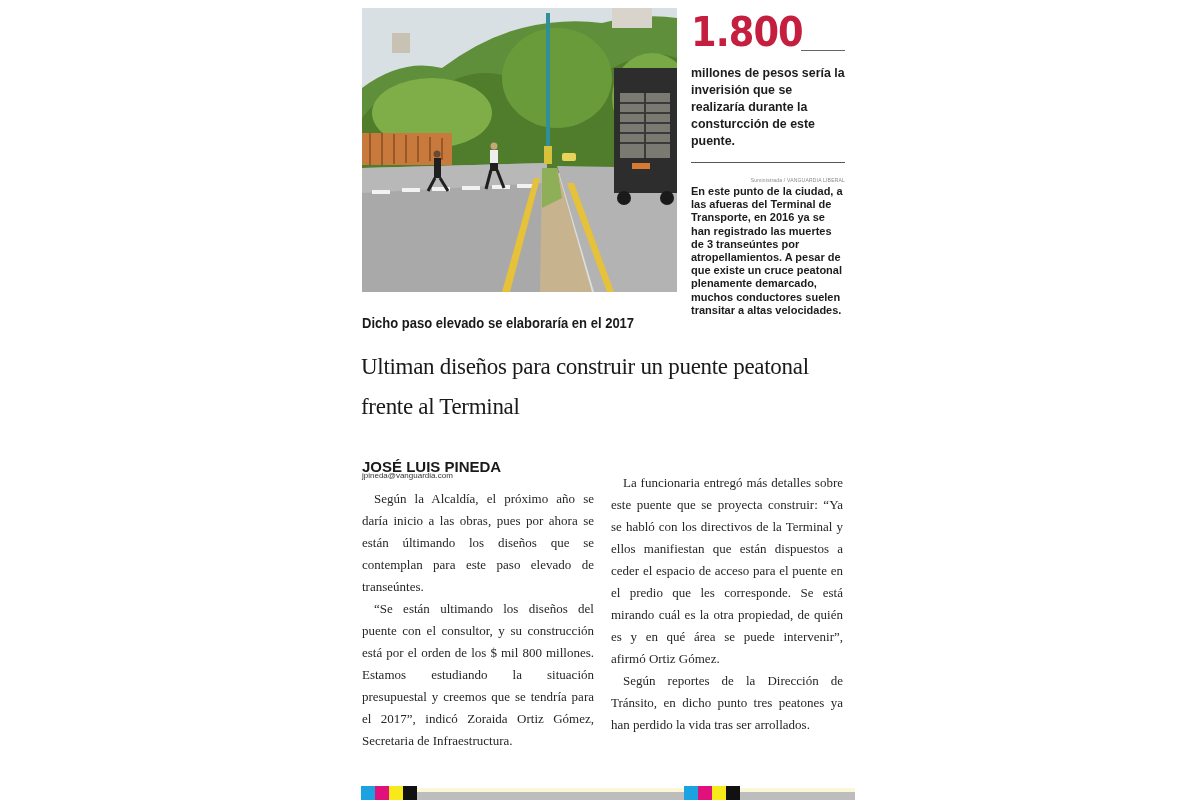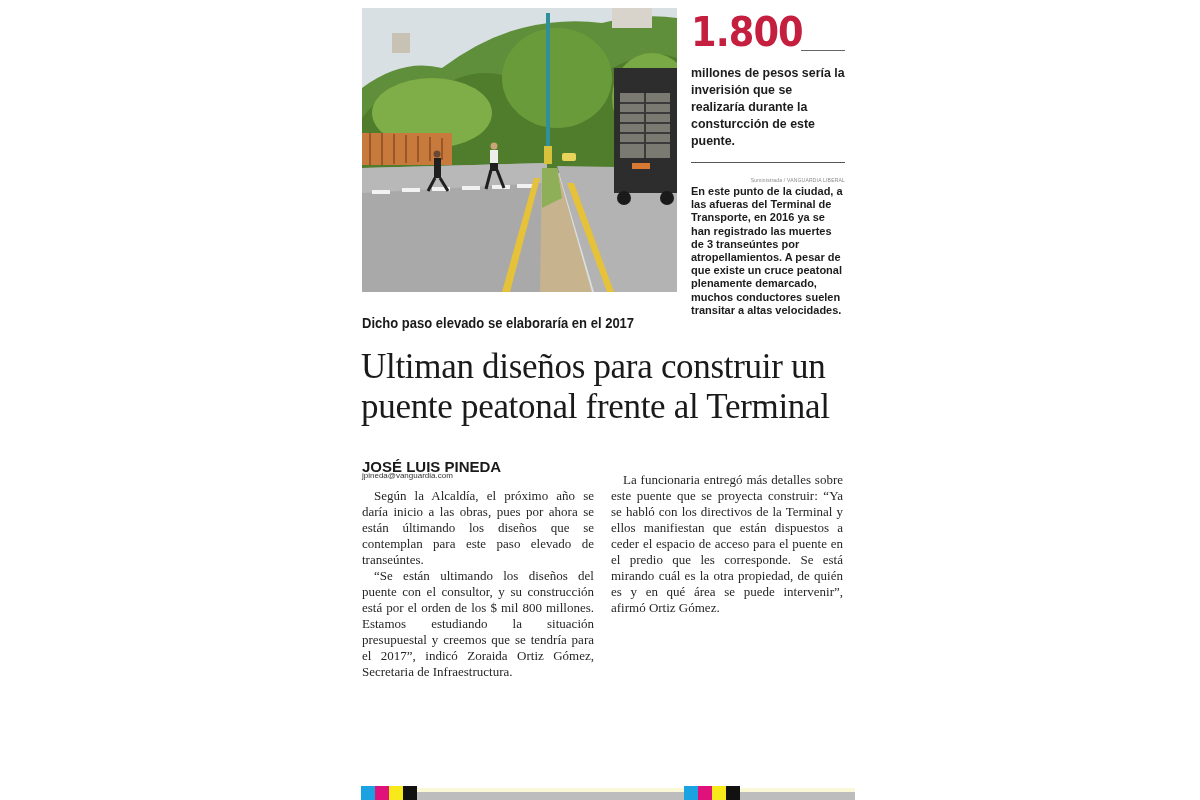--- a/index.html
+++ b/index.html
@@ -16,27 +16,27 @@
     .sidebar { position: absolute; left: 330px; top: 10px; width: 154px; }
     .big-number { font-family: "DejaVu Sans", sans-serif; font-weight: bold; font-size: 40px; line-height: 44px; color: #c41f3e; letter-spacing: -1px; transform: scaleX(0.92); transform-origin: left; }
     .big-rule { border-top: 1px solid #666; margin-top: -4px; margin-left: 110px; width: 44px; }
     .fact-text { font-family: "Liberation Sans", sans-serif; font-weight: bold; font-size: 12.4px; line-height: 17px; margin-top: 14px; color: #1c1c1c; }
     .fact-rule { border-top: 1px solid #555; margin-top: 12px; width: 154px; }
     .credit { font-family: "Liberation Sans", sans-serif; font-size: 5px; color: #888; text-align: right; margin-top: 14px; letter-spacing: 0.2px; }
     .caption { font-family: "Liberation Sans", sans-serif; font-weight: bold; font-size: 11px; line-height: 13.2px; color: #1c1c1c; margin-top: 2px; }
 
     
     .kicker { position: absolute; left: 1px; top: 315px; font-family: "Liberation Sans", sans-serif; font-weight: bold; font-size: 14px; color: #1a1a1a; transform: scaleX(0.93); transform-origin: left; }
-    .headline { position: absolute; left: 0; top: 347px; width: 500px; font-family: "Liberation Serif", serif; font-size: 35px; line-height: 40px; color: #1a1a1a; font-weight: normal; letter-spacing: -0.3px; }
+    .headline { position: absolute; left: 0; top: 347px; width: 500px; font-family: "Liberation Serif", serif; font-size: 23px; line-height: 40px; color: #1a1a1a; font-weight: normal; letter-spacing: -0.3px; }
 
     .byline-name { position: absolute; left: 1px; top: 458px; font-family: Liberation Sans, sans-serif; font-weight: bold; font-size: 15px; color: #1a1a1a; }
     .byline-email { position: absolute; left: 1px; top: 471px; font-family: "Liberation Sans", sans-serif; font-size: 8px; color: #333; }
 
     
-    .col { position: absolute; width: 232px; font-family: "Liberation Serif", serif; font-size: 13px; line-height: 16px; color: #262626; text-align: justify; }
+    .col { position: absolute; width: 232px; font-family: "Liberation Serif", serif; font-size: 13px; line-height: 22px; color: #262626; text-align: justify; }
     .col p { text-indent: 12px; hyphens: auto; }
     .col-1 { left: 1px; top: 488px; }
     .col-2 { left: 250px; top: 472px; }
 
     
     .color-bar { position: absolute; left: 0; top: 786px; width: 494px; height: 14px; }
     .bar-band { position: absolute; left: 56px; top: 2px; width: 438px; height: 12px; background: #bdbdbd; border-top: 4px solid #fbf8d8; }
     .swatch { position: absolute; top: 0; width: 14px; height: 14px; }
   </style>
 </head>
@@ -134,20 +134,21 @@
 
   <div class="byline-name">JOSÉ LUIS PINEDA</div>
   <div class="byline-email">jpineda@vanguardia.com</div>
 
   <div class="col col-1">
     <p>Según la Alcaldía, el próximo año se daría inicio a las obras, pues por ahora se están últimando los diseños que se contemplan para este paso elevado de transeúntes.</p>
     <p>“Se están ultimando los diseños del puente con el consultor, y su construcción está por el orden de los $ mil 800 millones. Estamos estudiando la situación presupuestal y creemos que se tendría para el 2017”, indicó Zoraida Ortiz Gómez, Secretaria de Infraestructura.</p>
   </div>
   <div class="col col-2">
     <p>La funcionaria entregó más detalles sobre este puente que se proyecta construir: “Ya se habló con los directivos de la Terminal y ellos manifiestan que están dispuestos a ceder el espacio de acceso para el puente en el predio que les corresponde. Se está mirando cuál es la otra propiedad, de quién es y en qué área se puede intervenir”, afirmó Ortiz Gómez.</p>
+    <p>Según reportes de la Dirección de Tránsito, en dicho punto tres peatones ya han perdido la vida tras ser arrollados.</p>
   </div>
 
   <div class="color-bar">
     <div class="bar-band"></div>
     <div class="swatch" style="left:0px;background:#1aa3e0;"></div>
     <div class="swatch" style="left:14px;background:#e0117a;"></div>
     <div class="swatch" style="left:28px;background:#f7e91a;"></div>
     <div class="swatch" style="left:42px;background:#111111;"></div>
     <div class="swatch" style="left:323px;background:#1aa3e0;"></div>
     <div class="swatch" style="left:337px;background:#e0117a;"></div>

